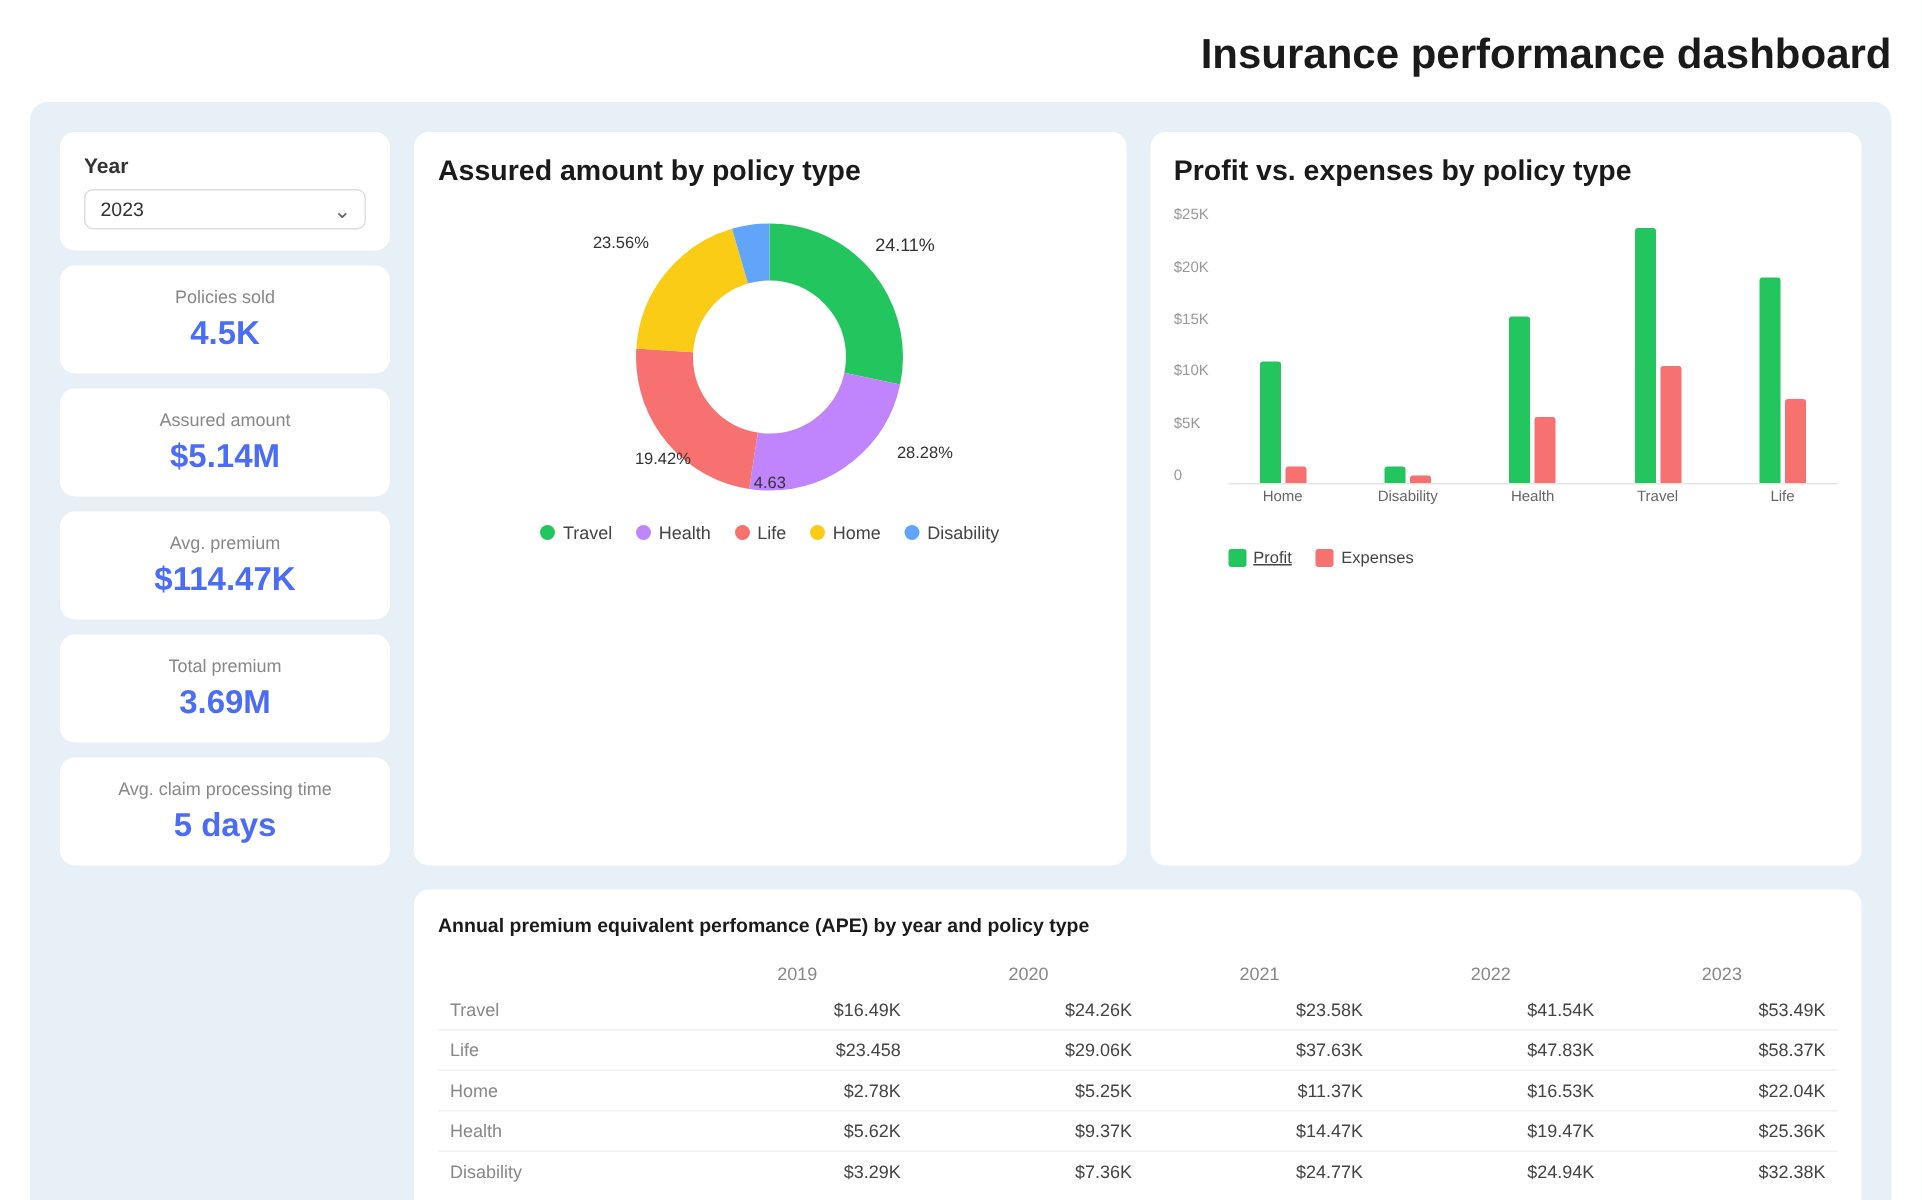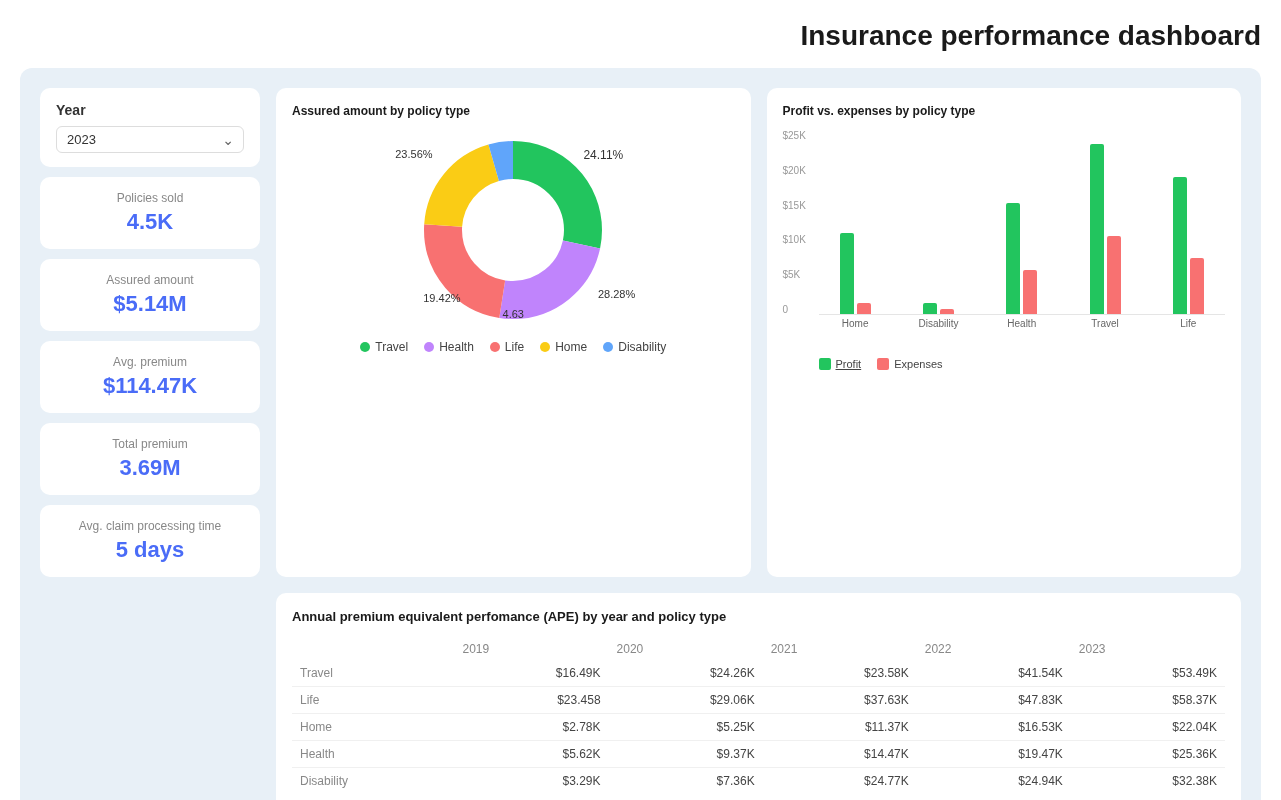--- a/index.html
+++ b/index.html
@@ -83,21 +83,21 @@
       font-size: 14px;
     }
     
     .chart-card {
       background: #fff;
       border-radius: 10px;
       padding: 16px;
       grid-row: 1 / 2;
     }
     .chart-title {
-      font-size: 12px;
+      font-size: 19px;
       font-weight: 700;
       color: #1a1a1a;
       margin-bottom: 12px;
     }
     .donut-container {
       display: flex;
       flex-direction: column;
       align-items: center;
     }
     .legend {
@@ -141,21 +141,21 @@
       margin-bottom: 14px;
     }
     .ape-table {
       width: 100%;
       border-collapse: collapse;
     }
     .ape-table th {
       font-size: 12px;
       color: #888;
       font-weight: 500;
-      text-align: left;
+      text-align: center;
       padding: 4px 8px;
     }
     .ape-table th:first-child {
       text-align: left;
     }
     .ape-table td {
       font-size: 12px;
       color: #444;
       text-align: right;
       padding: 6px 8px;

